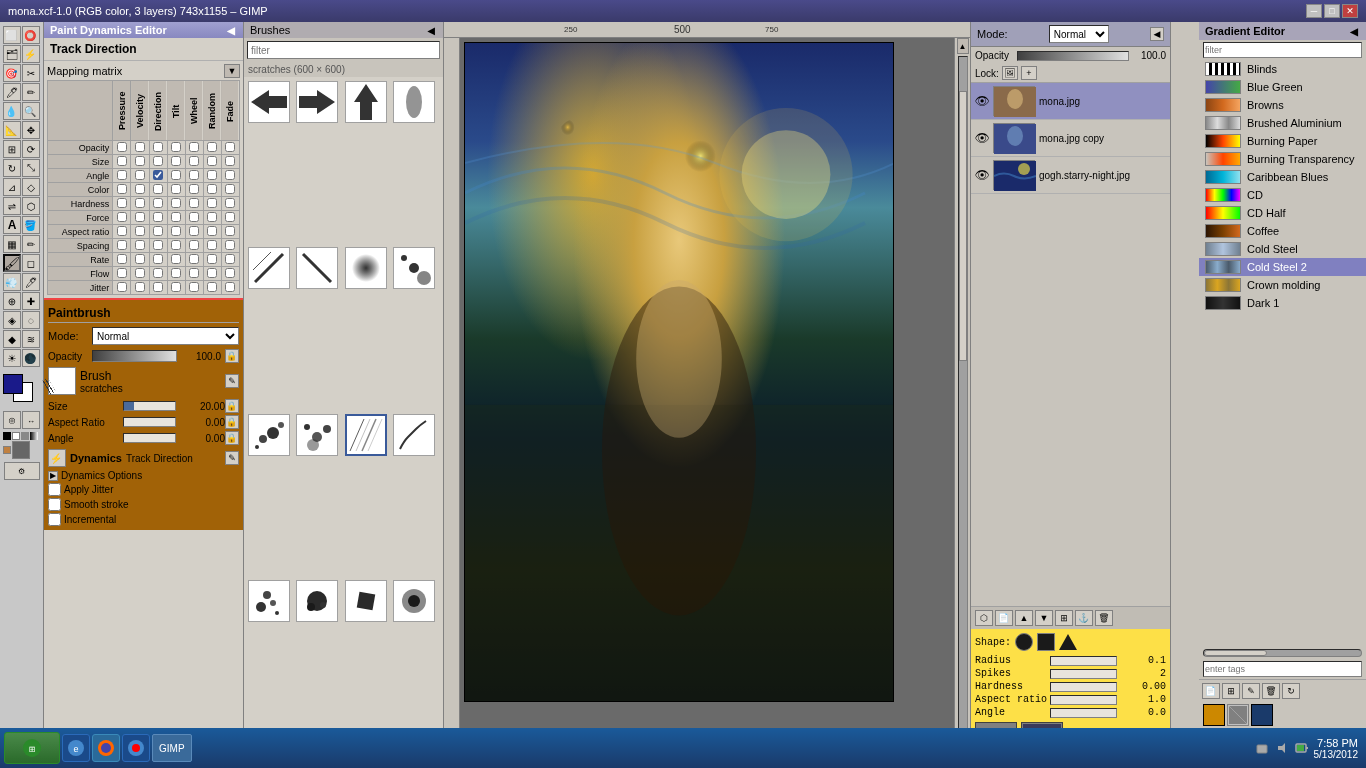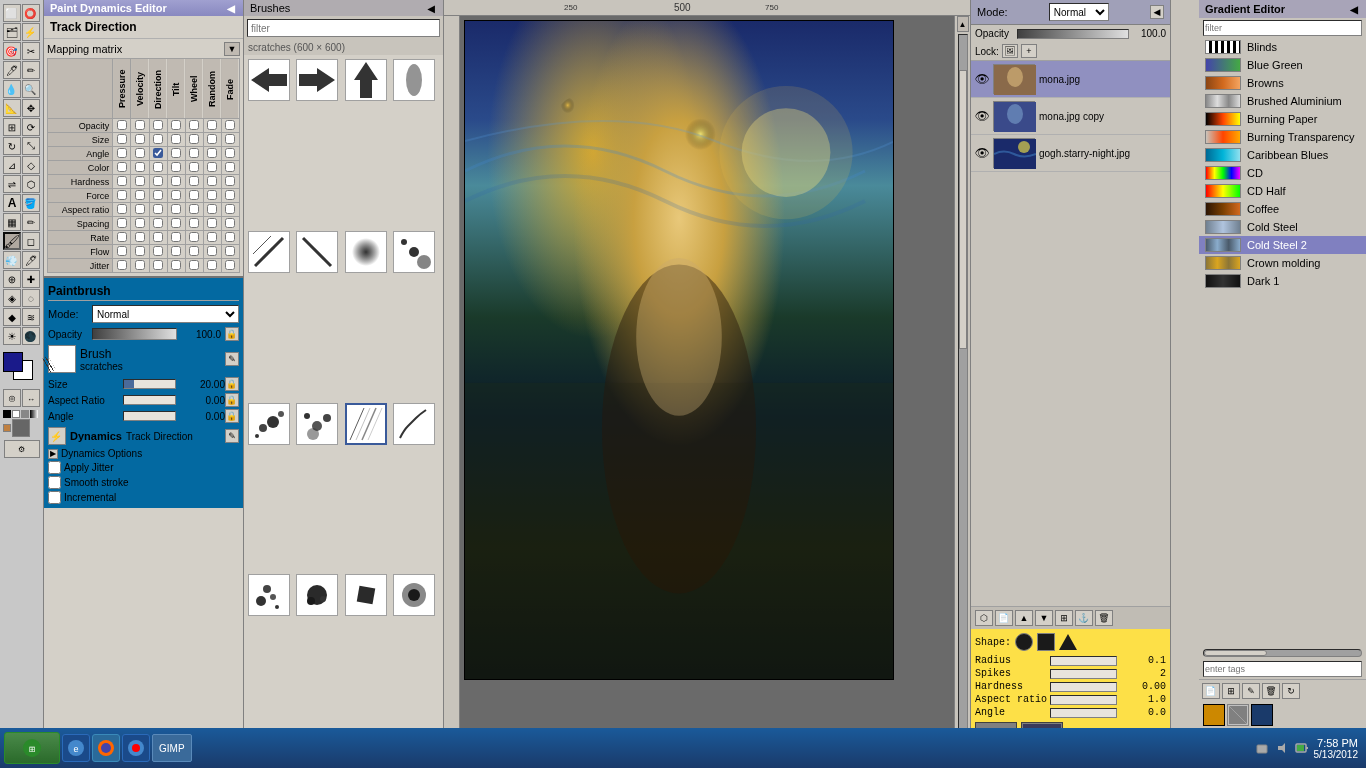--- a/index.html
+++ b/index.html
@@ -71,21 +71,21 @@
     }
     .matrix-table .row-label {
       font-size: 9px; text-align: right; padding-right: 3px;
       background: #c0bab2; white-space: nowrap; writing-mode: horizontal-tb;
       transform: none; height: auto; width: auto;
     }
     .cb { width: 10px; height: 10px; }
 
     
     #paintbrush-section {
-      background: #0369a1; border-top: 2px solid #737373;
+      background: #a16207; border-top: 2px solid #ef4444;
       padding: 4px;
     }
     .section-header {
       font-size: 12px; font-weight: bold; padding: 2px 0; border-bottom: 1px solid #a0a0a0;
       margin-bottom: 4px;
     }
     .mode-row { display: flex; align-items: center; gap: 4px; margin-bottom: 4px; }
     .mode-label { font-size: 11px; width: 40px; }
     .mode-select {
       flex: 1; height: 18px; font-size: 10px; background: #fff; border: 1px inset #808080;
@@ -259,20 +259,28 @@
 
     
     #app-wrapper { display: flex; flex-direction: column; width: 1366px; height: 768px; }
     #content-area { display: flex; flex: 1; overflow: hidden; }
   </style>
 </head>
 <body>
 
 <div id="app-wrapper">
 
+  <div id="titlebar">
+    <span>mona.xcf-1.0 (RGB color, 3 layers) 743x1155 – GIMP</span>
+    <div id="titlebar-controls">
+      <div class="tb-btn">─</div>
+      <div class="tb-btn">□</div>
+      <div class="tb-btn close">✕</div>
+    </div>
+  </div>
 
 
   <div id="content-area">
 
     <div id="toolbox">
 
       <div class="tool-row">
         <div class="tool-btn">⬜</div>
         <div class="tool-btn">⭕</div>
       </div>

